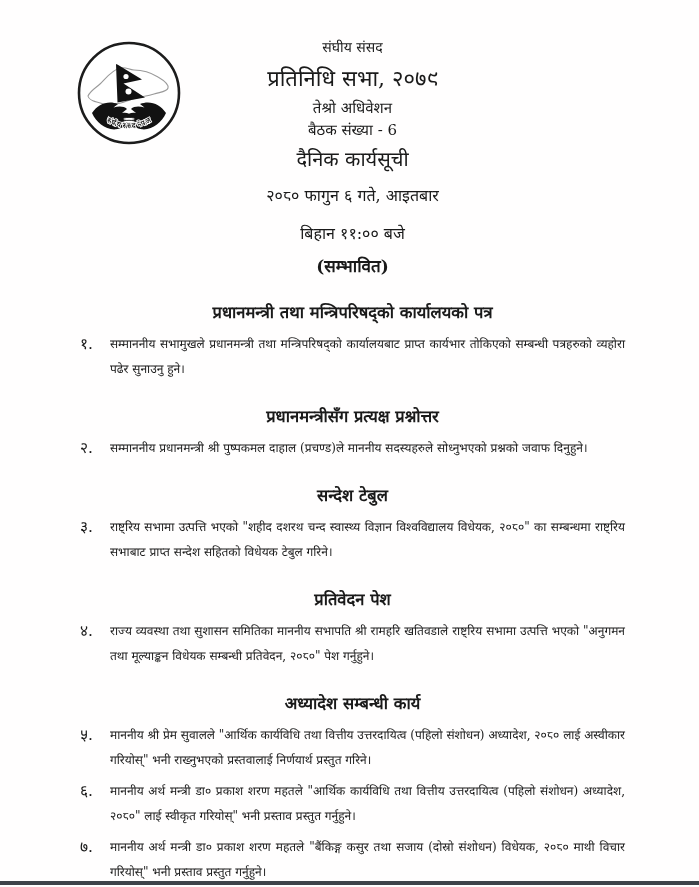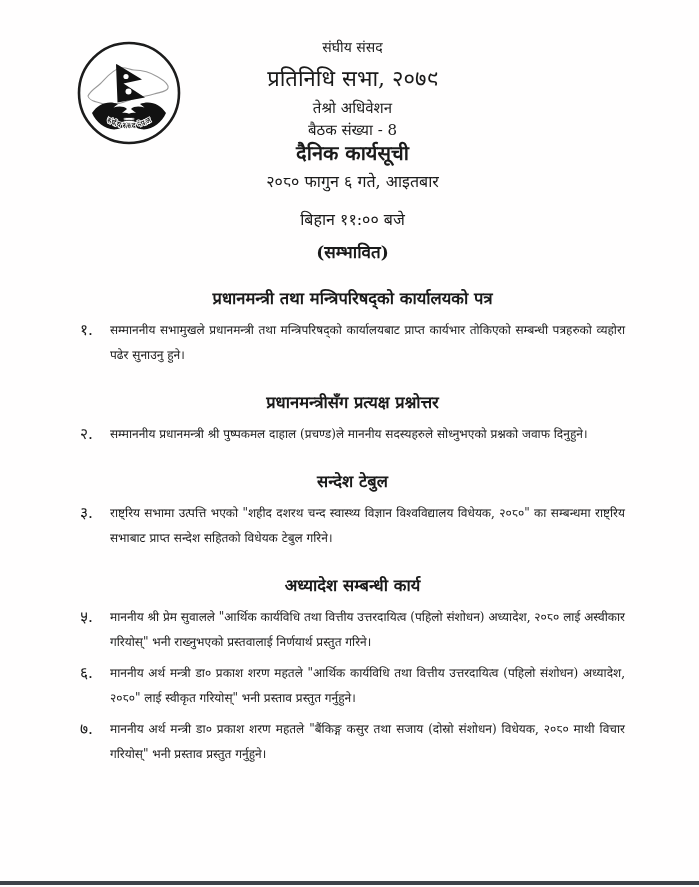--- a/index.html
+++ b/index.html
@@ -13,22 +13,22 @@
 
   
   .emblem { position:absolute; left:76px; top:40px; width:106px; height:106px; }
 
   
   .doc-header { text-align:center; }
   .org        { font-size:14px;  line-height:22px; }
   .title      { font-size:22px;  line-height:30px; font-weight:normal; margin-top:6px; }
   .session    { font-size:15px;  line-height:20px; margin-top:4px; }
   .meeting    { font-size:15px;  line-height:20px; margin-top:2px; }
-  .doc-title  { font-size:20px;  line-height:27px; font-weight:bold; }
-  .date       { font-size:16px;  line-height:22px; margin-top:4px; }
+  .doc-title  { font-size:20px;  line-height:27px; font-weight:normal; margin-top:6px; }
+  .date       { font-size:16px;  line-height:22px; margin-top:12px; }
   .time       { font-size:16px;  line-height:22px; margin-top:16px; }
   .tentative  { font-size:17px;  line-height:24px; font-weight:bold; margin-top:9px; }
 
   
   .section h3 { text-align:center; font-size:16.5px; font-weight:bold; line-height:22px; margin:24px 0 8px; }
   .item { display:flex; margin-bottom:6px; }
   .item .num { flex:none; width:30px; font-size:15.5px; line-height:25px; }
   .item p    { flex:1; font-size:12px; line-height:25px; text-align:justify; }
 
   
@@ -57,21 +57,21 @@
       <text font-size="7" fill="#1c1c1c" style="paint-order:stroke; stroke:#ffffff; stroke-width:1.8; font-weight:bold;">
         <textPath href="#cap-arc" startOffset="50%" text-anchor="middle">संघीय संसद नेपाल</textPath>
       </text>
     </svg>
   </div>
 
   <header class="doc-header">
     <div class="org">संघीय संसद</div>
     <div class="title">प्रतिनिधि सभा, २०७९</div>
     <div class="session">तेश्रो अधिवेशन</div>
-    <div class="meeting">बैठक संख्या - 8</div>
+    <div class="meeting">बैठक संख्या - 6</div>
     <div class="doc-title">दैनिक कार्यसूची</div>
     <div class="date">२०८० फागुन ६ गते, आइतबार</div>
     <div class="time">बिहान ११:०० बजे</div>
     <div class="tentative">(सम्भावित)</div>
   </header>
 
   <main>
 
     <section class="section">
       <h3>प्रधानमन्त्री तथा मन्त्रिपरिषद्को कार्यालयको पत्र</h3>
@@ -90,20 +90,27 @@
     </section>
 
     <section class="section">
       <h3>सन्देश टेबुल</h3>
       <div class="item">
         <span class="num">३.</span>
         <p>राष्ट्रिय सभामा उत्पत्ति भएको "शहीद दशरथ चन्द स्वास्थ्य विज्ञान विश्वविद्यालय विधेयक, २०८०" का सम्बन्धमा राष्ट्रिय सभाबाट प्राप्त सन्देश सहितको विधेयक टेबुल गरिने।</p>
       </div>
     </section>
 
+    <section class="section">
+      <h3>प्रतिवेदन पेश</h3>
+      <div class="item">
+        <span class="num">४.</span>
+        <p>राज्य व्यवस्था तथा सुशासन समितिका माननीय सभापति श्री रामहरि खतिवडाले राष्ट्रिय सभामा उत्पत्ति भएको "अनुगमन तथा मूल्याङ्कन विधेयक सम्बन्धी प्रतिवेदन, २०८०" पेश गर्नुहुने।</p>
+      </div>
+    </section>
 
     <section class="section">
       <h3>अध्यादेश सम्बन्धी कार्य</h3>
       <div class="item">
         <span class="num">५.</span>
         <p>माननीय श्री प्रेम सुवालले "आर्थिक कार्यविधि तथा वित्तीय उत्तरदायित्व (पहिलो संशोधन) अध्यादेश, २०८० लाई अस्वीकार गरियोस्" भनी राख्नुभएको प्रस्तवालाई निर्णयार्थ प्रस्तुत गरिने।</p>
       </div>
       <div class="item">
         <span class="num">६.</span>
         <p>माननीय अर्थ मन्त्री डा० प्रकाश शरण महतले "आर्थिक कार्यविधि तथा वित्तीय उत्तरदायित्व (पहिलो संशोधन) अध्यादेश, २०८०" लाई स्वीकृत गरियोस्" भनी प्रस्ताव प्रस्तुत गर्नुहुने।</p>

